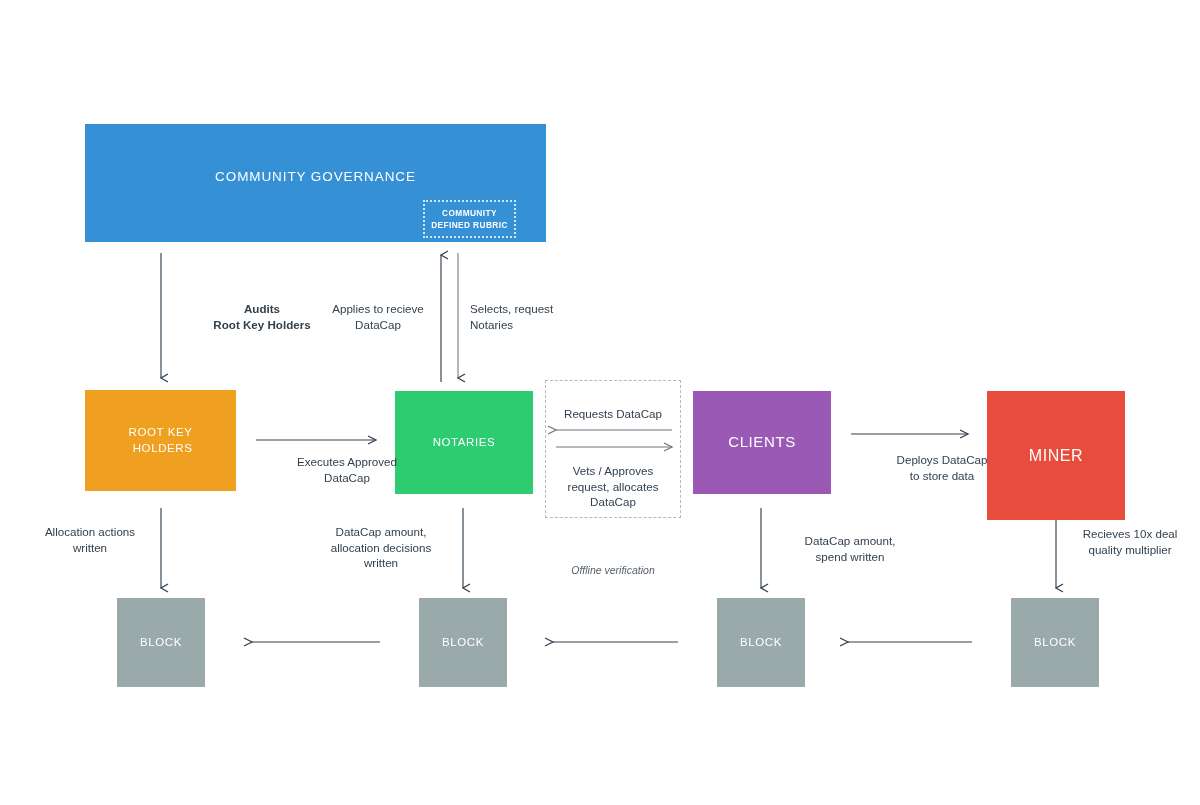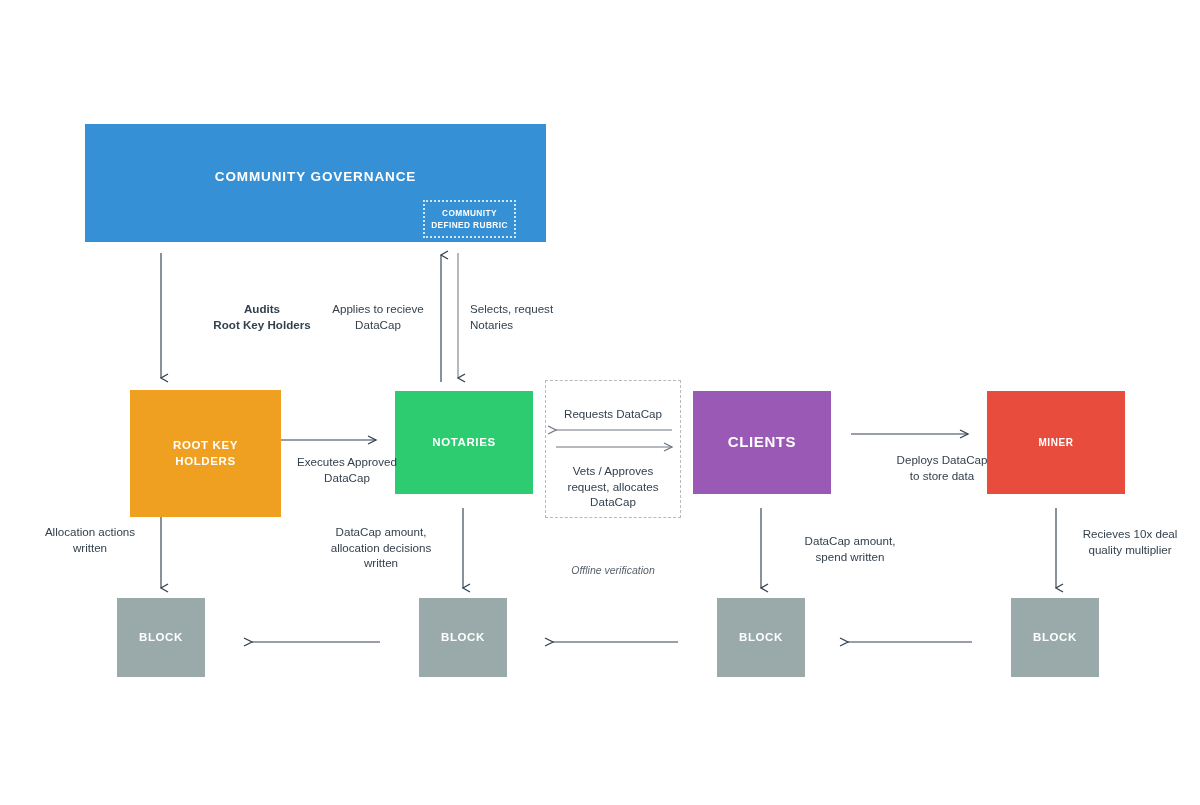--- a/index.html
+++ b/index.html
@@ -19,23 +19,23 @@
     left: 0; top: 0;
     width: 1200px;
     height: 805px;
   }
   .box {
     position: absolute;
     box-sizing: border-box;
     display: flex;
     align-items: center;
     justify-content: center;
-    text-align: center;
+    text-align: right;
     color: #ffffff;
-    font-weight: bold;
+    font-weight: normal;
     letter-spacing: 0.6px;
     line-height: 1.35;
   }
   .gov-box {
     left: 85px; top: 124px;
     width: 461px; height: 118px;
     background: #3690d6;
     align-items: flex-start;
     justify-content: center;
   }
@@ -55,46 +55,45 @@
     justify-content: center;
     text-align: center;
     color: #ffffff;
     font-weight: bold;
     font-size: 8.3px;
     line-height: 1.45;
     letter-spacing: 0.4px;
   }
   .rkh-box {
     left: 85px; top: 390px;
-    width: 151px; height: 127px;
+    width: 151px; height: 101px;
     background: #f0a020;
     font-size: 11.5px;
-    margin-left: 45px;
   }
   .notaries-box {
     left: 395px; top: 391px;
     width: 138px; height: 103px;
     background: #2ecc71;
     font-size: 11.5px;
   }
   .clients-box {
     left: 693px; top: 391px;
     width: 138px; height: 103px;
     background: #9b59b6;
     font-size: 15px;
   }
   .miner-box {
     left: 987px; top: 391px;
-    width: 138px; height: 103px;
+    width: 138px; height: 129px;
     background: #e84c3d;
-    font-size: 10px;
+    font-size: 16px;
   }
   .block-box {
     background: #9aaaab;
-    width: 88px; height: 79px;
+    width: 88px; height: 89px;
     top: 598px;
     font-size: 11.5px;
   }
   .blk1 { left: 117px; }
   .blk2 { left: 419px; }
   .blk3 { left: 717px; }
   .blk4 { left: 1011px; }
 
   .offline-box {
     position: absolute;

